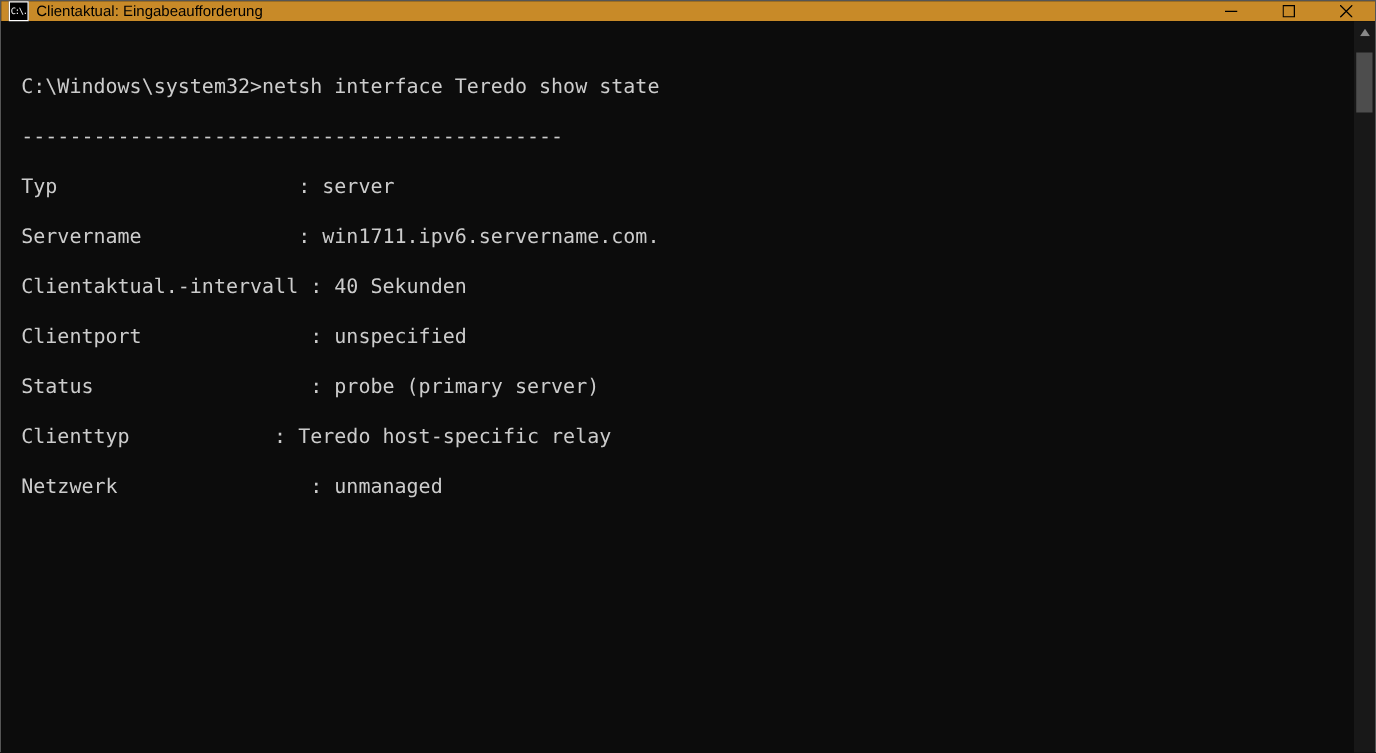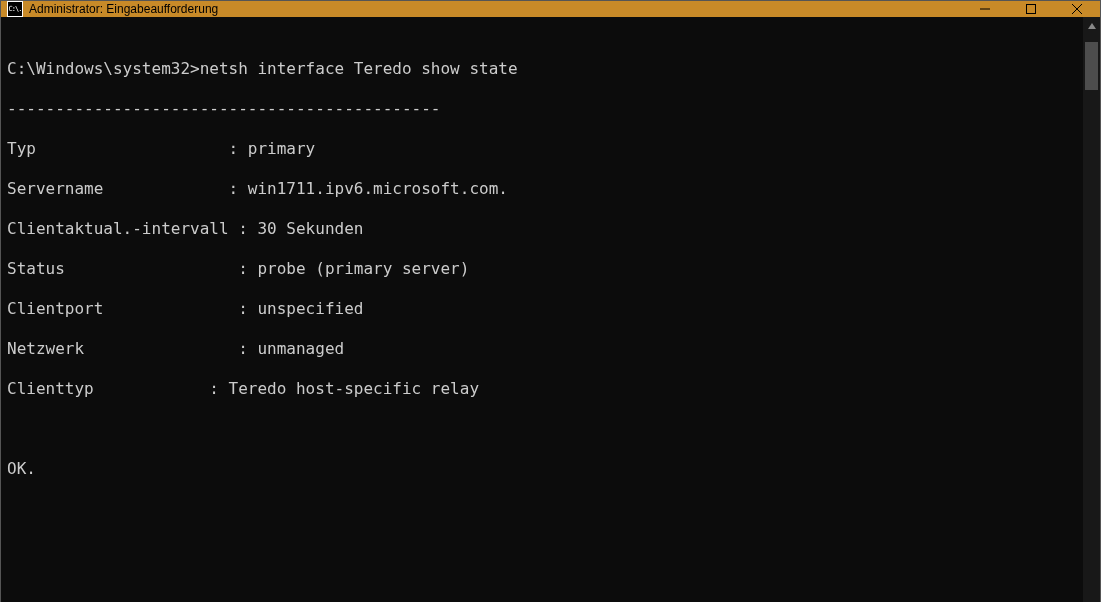--- a/index.html
+++ b/index.html
@@ -42,21 +42,21 @@
       flex: 1;
       background: #0c0c0c;
       color: #cccccc;
       font-family: Consolas, "Lucida Console", monospace;
       font-size: 16px;
       line-height: 20px;
       white-space: pre;
       padding: 2px 0 0 0;
       overflow: hidden;
     }
-    .terminal .line { padding-left: 6px; }
+    .terminal .line { padding-left: 16px; }
     
     .scrollbar {
       width: 17px;
       background: #181818;
       position: relative;
     }
     .scroll-arrow {
       width: 17px; height: 17px;
       display: flex; align-items: center; justify-content: center;
       color: #888; font-size: 9px;
@@ -72,21 +72,21 @@
     svg { display: block; }
   </style>
 </head>
 <body>
 
 <div class="window">
 
   <div class="titlebar">
     <div class="titlebar-left">
       <span class="app-icon">C:\.</span>
-      <span>Administrator: Eingabeaufforderung</span>
+      <span>Clientaktual: Eingabeaufforderung</span>
     </div>
     <div class="titlebar-buttons">
       <div class="titlebar-btn">
         <svg width="10" height="10" viewBox="0 0 10 10">
             <path d="M0 5 H10" stroke="#000" stroke-width="1"></path>
           </svg>
       </div>
       <div class="titlebar-btn">
         <svg width="10" height="10" viewBox="0 0 10 10">
             <rect x="0.5" y="0.5" width="9" height="9" fill="none" stroke="#000" stroke-width="1"></rect>
@@ -98,30 +98,29 @@
           </svg>
       </div>
     </div>
   </div>
 
   <div class="terminal-wrap">
     <div class="terminal">
 <div class="line"></div>
 <div class="line">C:\Windows\system32&gt;netsh interface Teredo show state</div>
 <div class="line">---------------------------------------------</div>
-<div class="line">Typ                    : primary</div>
-<div class="line">Servername             : win1711.ipv6.microsoft.com.</div>
-<div class="line">Clientaktual.-intervall : 30 Sekunden</div>
+<div class="line">Typ                    : server</div>
+<div class="line">Servername             : win1711.ipv6.servername.com.</div>
+<div class="line">Clientaktual.-intervall : 40 Sekunden</div>
+<div class="line">Clientport              : unspecified</div>
 <div class="line">Status                  : probe (primary server)</div>
-<div class="line">Clientport              : unspecified</div>
+<div class="line">Clienttyp            : Teredo host-specific relay</div>
 <div class="line">Netzwerk                : unmanaged</div>
-<div class="line">Clienttyp            : Teredo host-specific relay</div>
 <div class="line"></div>
 <div class="line"></div>
-<div class="line">OK.</div>
 <div class="line"></div>
 <div class="line"></div>
 
 
 
 
 
 
 
 

